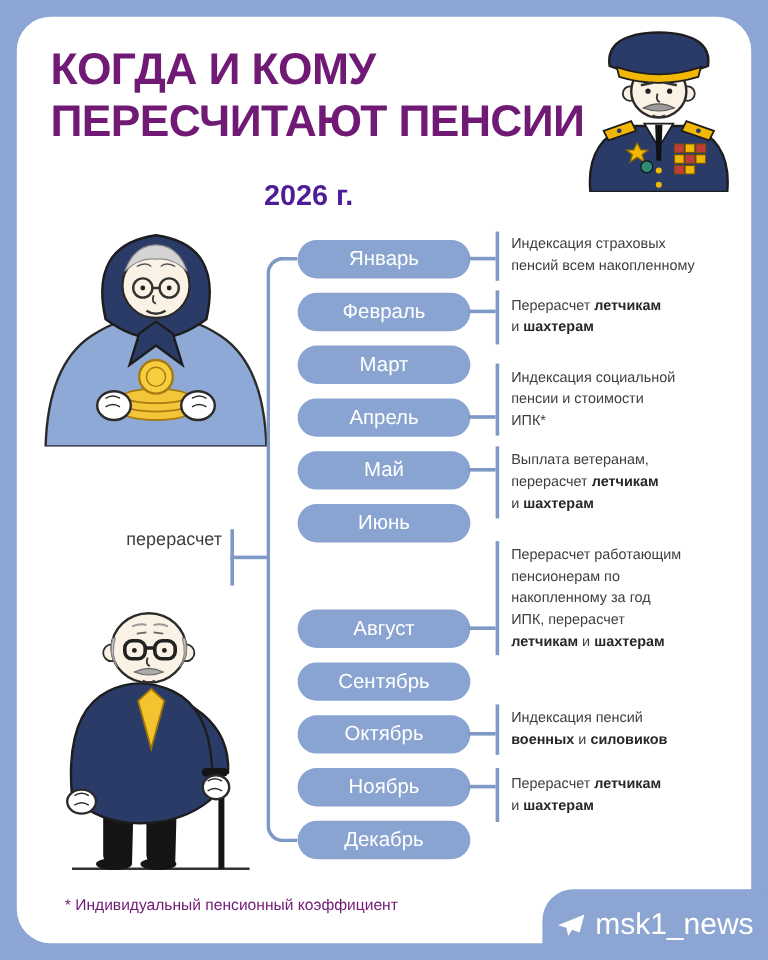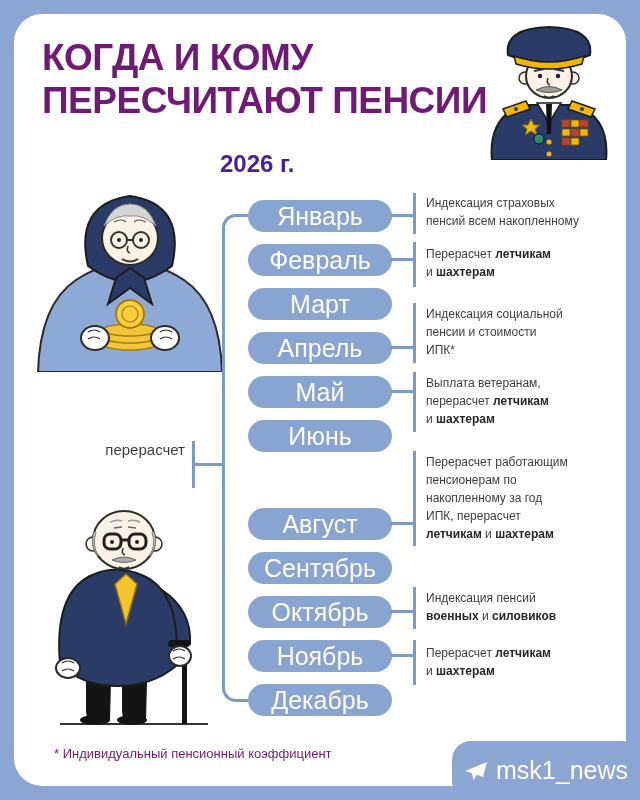--- a/index.html
+++ b/index.html
@@ -21,21 +21,21 @@
     letter-spacing:-0.5px;
   }
   .year{
     position:absolute;left:220px;top:150px;width:200px;
     color:#4c1d95;font-weight:700;font-size:24px;
   }
   
   .pill{
     position:absolute;left:248px;width:144px;height:32px;
     background:#8AA4D2;border-radius:16px;
-    color:#ffffff;font-size:25px;line-height:32px;text-align:center;
+    color:#ffffff;font-size:17px;line-height:32px;text-align:center;
   }
   
   .bracket{
     position:absolute;left:222px;top:214px;width:26px;height:488px;
     border-left:3px solid #7E99C6;border-top:3px solid #7E99C6;border-bottom:3px solid #7E99C6;
     border-radius:14px 0 0 14px;box-sizing:border-box;
   }
   .hline{position:absolute;background:#7E99C6;height:3px;}
   .vline{position:absolute;background:#7E99C6;width:3px;}
   .conn{position:absolute;left:390px;width:23px;height:3px;background:#7E99C6;}
@@ -53,21 +53,21 @@
   }
   
   .footnote{
     position:absolute;left:40px;top:745px;width:360px;
     color:#701a75;font-size:13px;line-height:17px;margin-left:14px;
   }
   .badge{
     position:absolute;left:452px;top:741px;width:188px;height:59px;
     background:#8CA5D3;border-top-left-radius:26px;
     display:flex;align-items:center;justify-content:center;gap:8px;
-    color:#ffffff;font-size:25px;border-radius:19px;
+    color:#ffffff;font-size:25px;
   }
   .badge svg{width:24px;height:24px;margin-top:2px;}
   
   .illu{position:absolute;}
   .illu-officer{left:474px;top:24px;width:150px;height:136px;}
   .illu-grandma{left:30px;top:176px;width:200px;height:196px;}
   .illu-grandpa{left:22px;top:494px;width:206px;height:238px;}
 </style>
 </head>
 <body>

